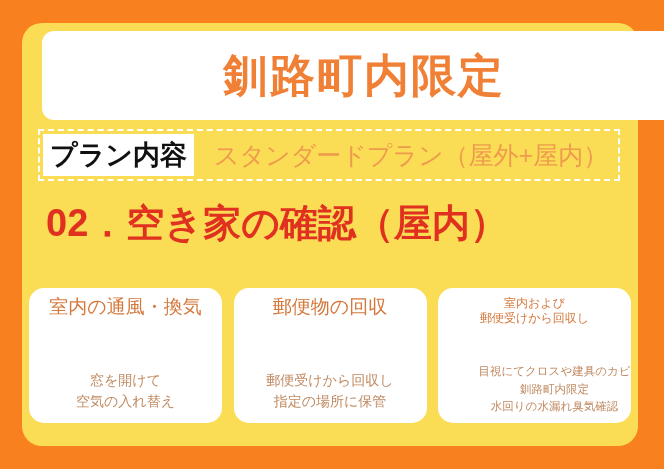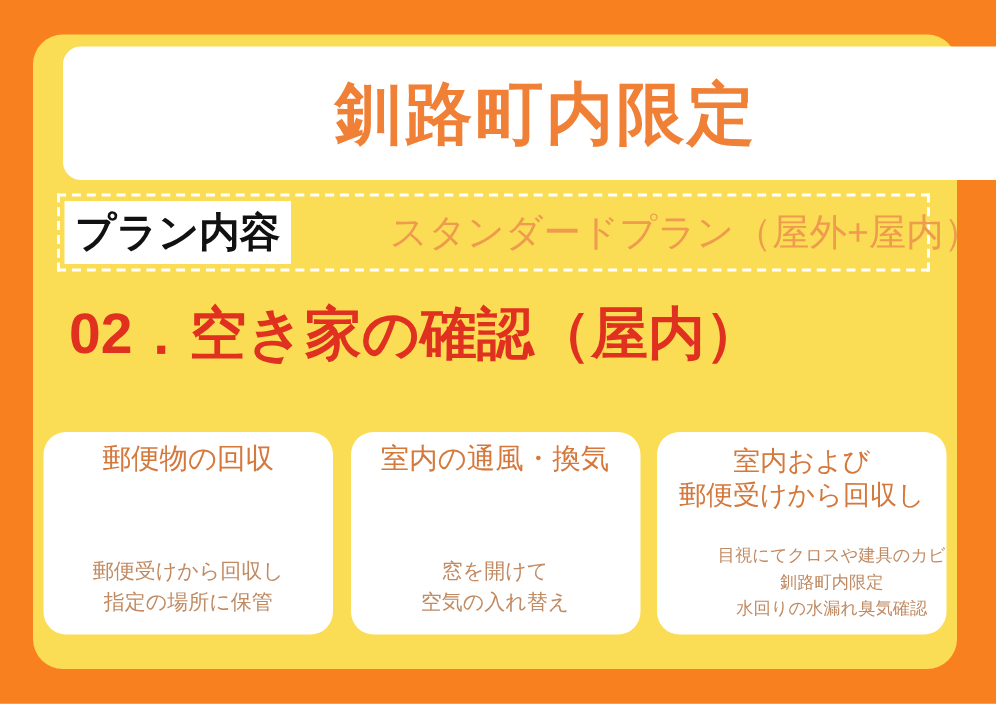--- a/index.html
+++ b/index.html
@@ -58,21 +58,20 @@
   #plan-row {
     position: absolute;
     left: 16px;
     top: 106px;
     width: 582px;
     height: 52px;
     border: 2px dashed #FFFFFF;
     box-sizing: border-box;
     display: flex;
     align-items: center;
-    gap: 46px;
   }
   #plan-label-box {
     background: #FFFFFF;
     height: 42px;
     margin-left: 3px;
     padding: 0 7px;
     display: flex;
     align-items: center;
   }
   #plan-label-text {
@@ -134,21 +133,21 @@
   }
   .card-title {
     color: #D4783C;
     font-size: 19px;
     font-weight: normal;
     line-height: 1.2;
     text-align: center;
     white-space: nowrap;
   }
   .card-title.two-line {
-    font-size: 18px;
+    font-size: 12px;
     line-height: 1.25;
   }
   .card-body {
     color: #C08A62;
     font-size: 14px;
     font-weight: normal;
     line-height: 1.45;
     text-align: center;
     margin-top: auto;
     margin-bottom: 6px;
@@ -183,35 +182,35 @@
     </div>
 
     <div id="section-heading">
       <span id="section-heading-text">02．空き家の確認（屋内）</span>
     </div>
 
     <div id="cards-row">
 
       <div class="info-card">
         <div class="card-title">
+          <div>室内の通風・換気</div>
+        </div>
+        <div class="card-body">
+          <div>窓を開けて</div>
+          <div>空気の入れ替え</div>
+        </div>
+      </div>
+
+      <div class="info-card">
+        <div class="card-title">
           <div>郵便物の回収</div>
         </div>
         <div class="card-body">
           <div>郵便受けから回収し</div>
           <div>指定の場所に保管</div>
-        </div>
-      </div>
-
-      <div class="info-card">
-        <div class="card-title">
-          <div>室内の通風・換気</div>
-        </div>
-        <div class="card-body">
-          <div>窓を開けて</div>
-          <div>空気の入れ替え</div>
         </div>
       </div>
 
       <div class="info-card">
         <div class="card-title two-line">
           <div>室内および</div>
           <div>郵便受けから回収し</div>
         </div>
         <div class="card-body small">
           <div>目視にてクロスや建具のカビ</div>

